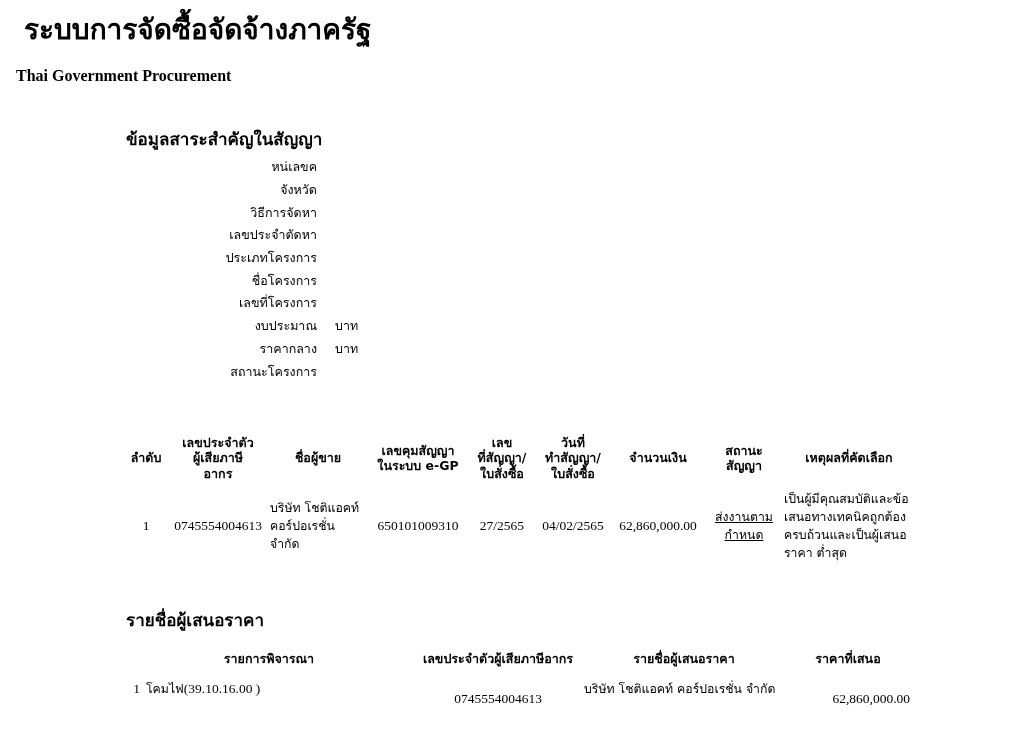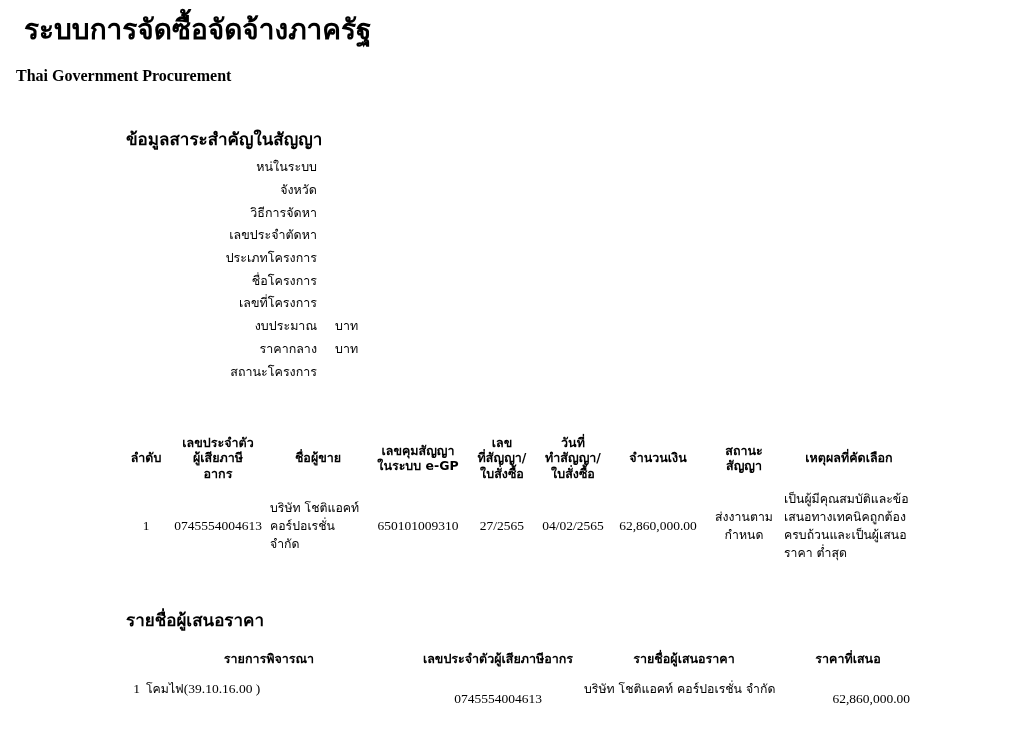--- a/index.html
+++ b/index.html
@@ -173,21 +173,21 @@
 <body>
 
 <h1 class="page-title">ระบบการจัดซื้อจัดจ้างภาครัฐ</h1>
 <h2 class="page-subtitle">Thai Government Procurement</h2>
 
 <div class="section-heading" style="top:130px;">ข้อมูลสาระสำคัญในสัญญา</div>
 
 <table class="info-table">
   <tbody>
     <tr>
-      <td class="label">หน่ในระบบ</td>
+      <td class="label">หน่เลขค</td>
       <td class="value"></td>
       <td class="unit"></td>
     </tr>
     <tr>
       <td class="label">จังหวัด</td>
       <td class="value"></td>
       <td class="unit"></td>
     </tr>
     <tr>
       <td class="label">วิธีการจัดหา</td>
@@ -274,21 +274,21 @@
   </thead>
   <tbody>
     <tr>
       <td class="num">1</td>
       <td class="num">0745554004613</td>
       <td class="thai-cell" style="text-align:left;">บริษัท โชติแอคท์ คอร์ปอเรชั่น จำกัด</td>
       <td class="num">650101009310</td>
       <td class="num">27/2565</td>
       <td class="num">04/02/2565</td>
       <td class="num">62,860,000.00</td>
-      <td class="thai-cell" style="text-align:center;">ส่งงานตามกำหนด</td>
+      <td class="thai-cell" style="text-align:center;text-decoration:underline;">ส่งงานตามกำหนด</td>
       <td class="thai-cell" style="text-align:left;">เป็นผู้มีคุณสมบัติและข้อเสนอทางเทคนิคถูกต้องครบถ้วนและเป็นผู้เสนอราคา ต่ำสุด</td>
     </tr>
   </tbody>
 </table>
 
 <div class="section-heading" style="top:611px;">รายชื่อผู้เสนอราคา</div>
 
 <table class="bidder-table">
   <thead>
     <tr>

